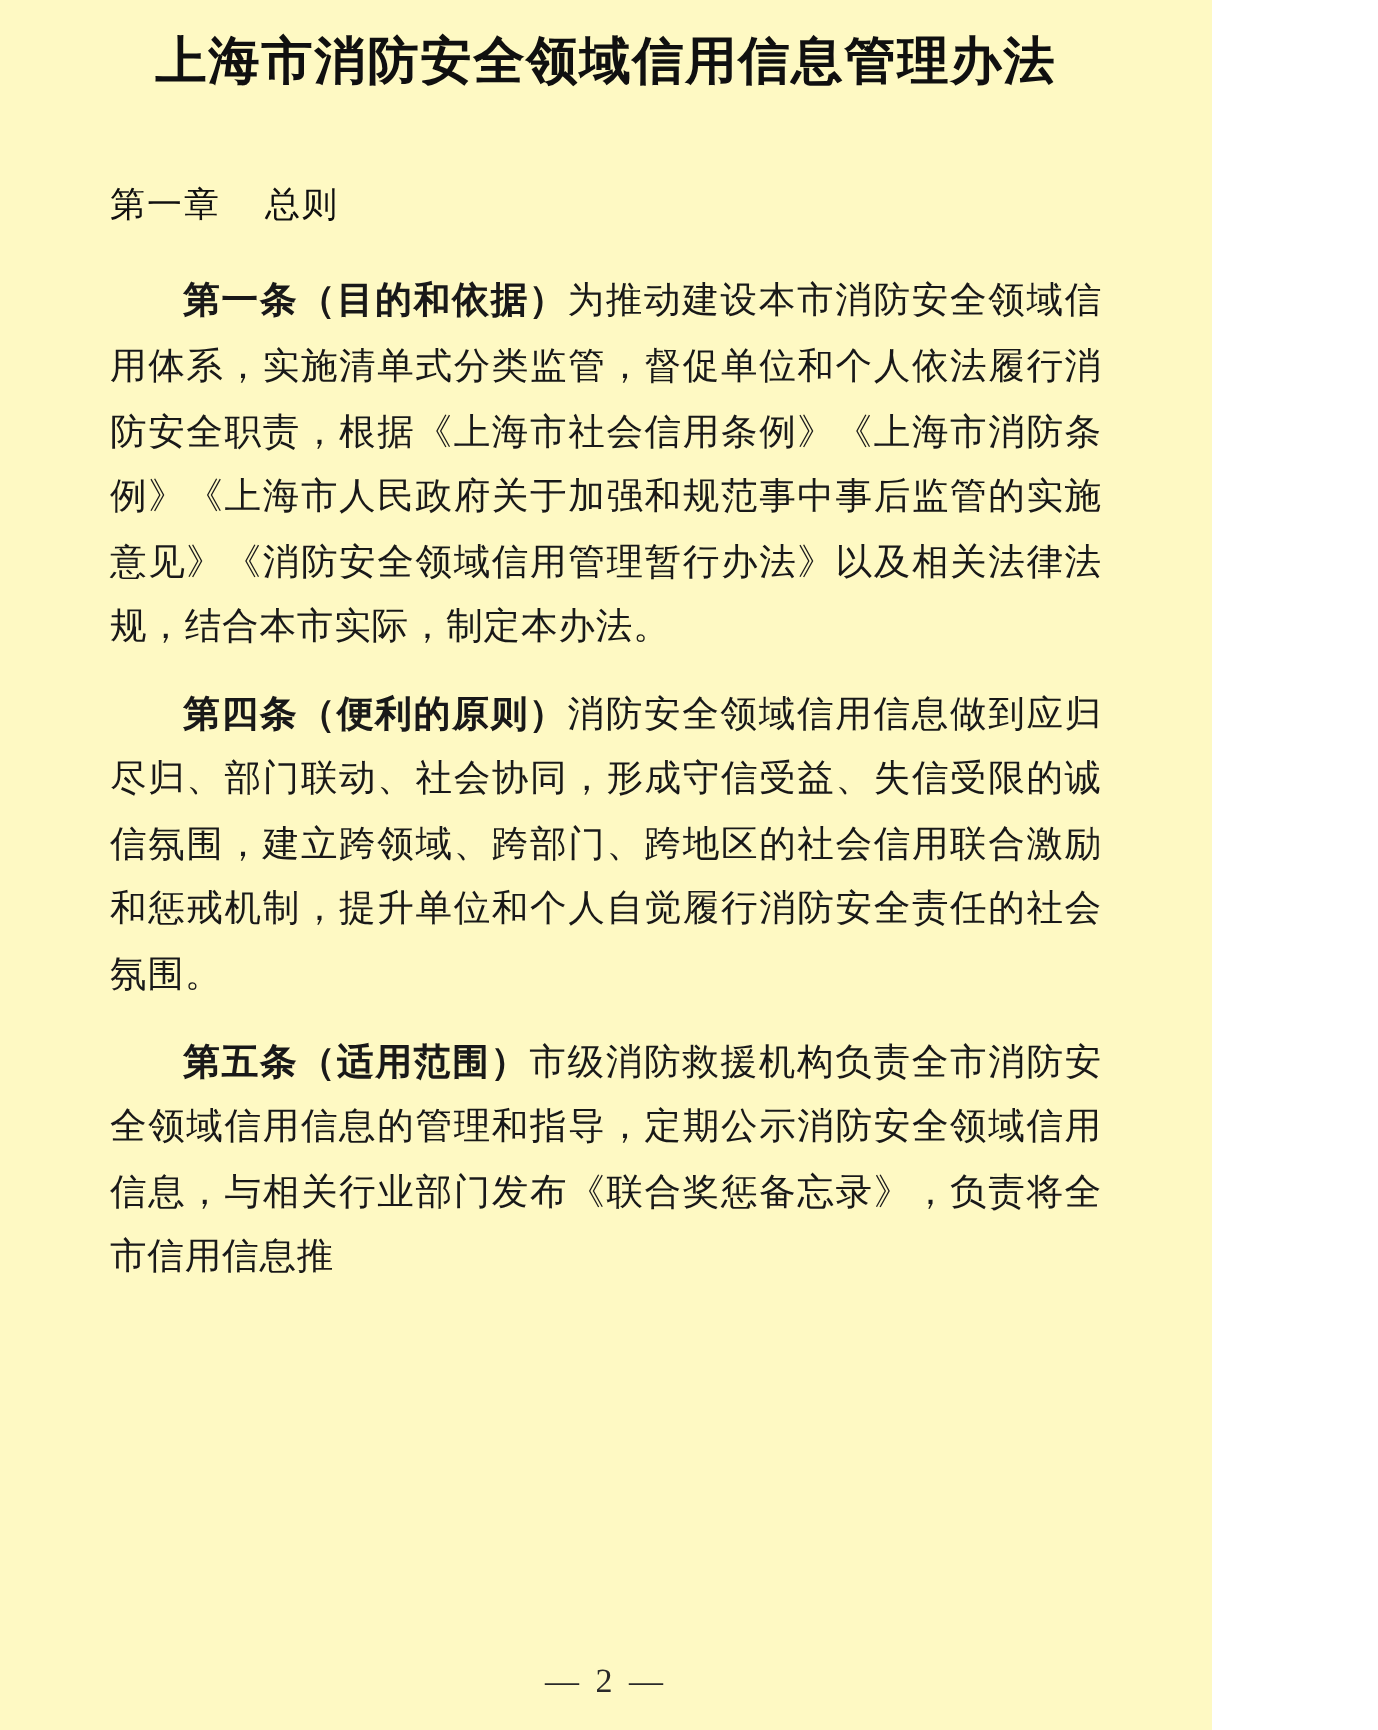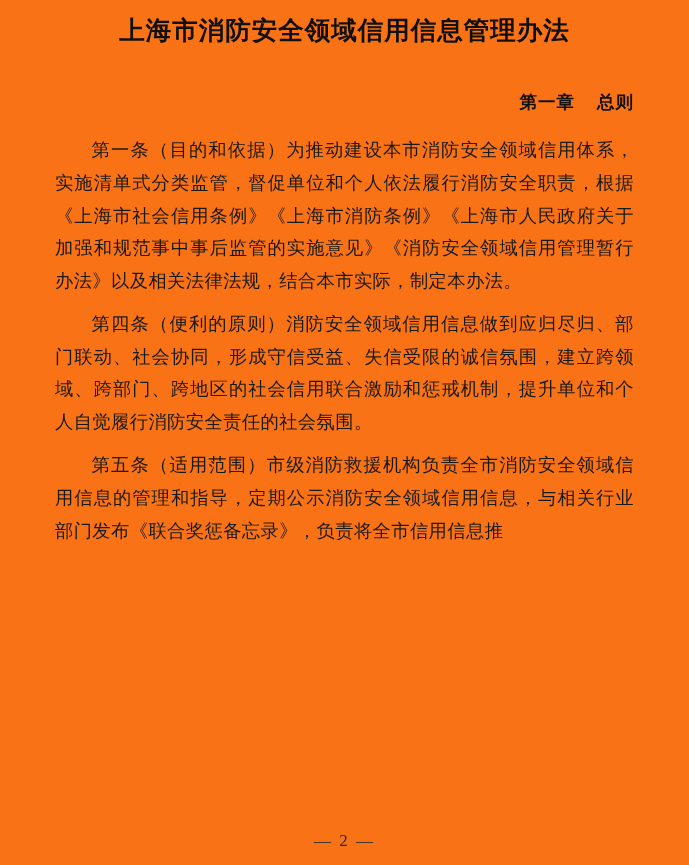--- a/index.html
+++ b/index.html
@@ -9,42 +9,42 @@
   body {
     width: 689px;
     height: 865px;
     background: #ffffff;
     font-family: "Liberation Serif", "DejaVu Serif", serif;
     color: #1a1a1a;
     overflow: hidden;
   }
   .page {
     position: relative;
-    width: 689px;
+    width: 606px;
     height: 865px;
     box-sizing: border-box;
     padding: 0 55px;
-    background: #f97316;
+    background: #fef9c3;
   }
   .doc-title {
     margin: 0;
     padding-top: 14px;
     text-align: center;
     font-size: 25.5px;
     font-weight: bold;
     letter-spacing: 1px;
     line-height: 1.35;
     color: #101010;
   }
   .chapter-heading {
     margin: 0;
     padding-top: 42px;
-    text-align: right;
+    text-align: left;
     font-size: 17.5px;
-    font-weight: bold;
+    font-weight: normal;
     letter-spacing: 1px;
     color: #101010;
   }
   .chapter-heading .gap {
     display: inline-block;
     width: 22px;
   }
   .body-block {
     margin-top: 20px;
   }
@@ -56,21 +56,21 @@
     text-align: justify;
     text-justify: inter-ideograph;
     text-indent: 2em;
     letter-spacing: 0.4px;
     color: #191919;
   }
   p.para:first-child {
     padding-top: 0;
   }
   .art-label {
-    font-weight: normal;
+    font-weight: bold;
     letter-spacing: 0.5px;
   }
   .footer {
     position: absolute;
     left: 0;
     right: 0;
     bottom: 14px;
     text-align: center;
     font-size: 17px;
     color: #2a2a2a;

